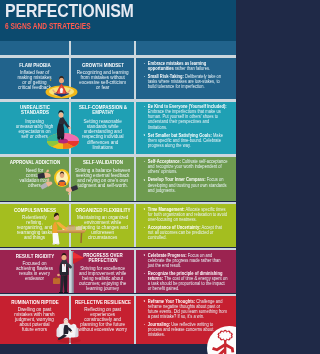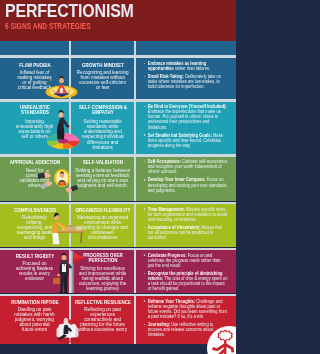--- a/index.html
+++ b/index.html
@@ -1,20 +1,20 @@
 <!DOCTYPE html>
 <html><head>
 <meta charset="utf-8">
 <style>
   html,body{margin:0;padding:0;}
   body{width:236px;height:354px;overflow:hidden;background:#1f2947;
        font-family:"Liberation Sans",sans-serif;}
   .page{position:relative;width:236px;height:354px;overflow:hidden;background:#1f2947;}
   
-  .hdr{position:absolute;left:0;top:0;width:236px;height:48px;background:#7f1d1d;}
+  .hdr{position:absolute;left:0;top:0;width:236px;height:48px;background:#0c4a6e;}
   .hdr-title{position:absolute;left:5px;top:1.5px;font-size:18px;font-weight:bold;
       color:#e6eaf2;line-height:18px;letter-spacing:-0.2px;
       transform:scaleX(0.885);transform-origin:left top;white-space:nowrap;}
   .hdr-sub{position:absolute;left:5px;top:21.5px;font-size:8.2px;font-weight:bold;
       color:#ff5a4f;line-height:9px;letter-spacing:0.05px;
       transform:scaleX(0.80);transform-origin:left top;white-space:nowrap;}
   .tabbar{position:absolute;left:0;top:41px;width:236px;height:14px;background:#21638c;}
   .tab{position:absolute;top:41px;height:14px;display:flex;align-items:center;
       justify-content:center;color:#eaf3f8;font-weight:bold;letter-spacing:0.1px;
       font-size:4.4px;white-space:nowrap;}

